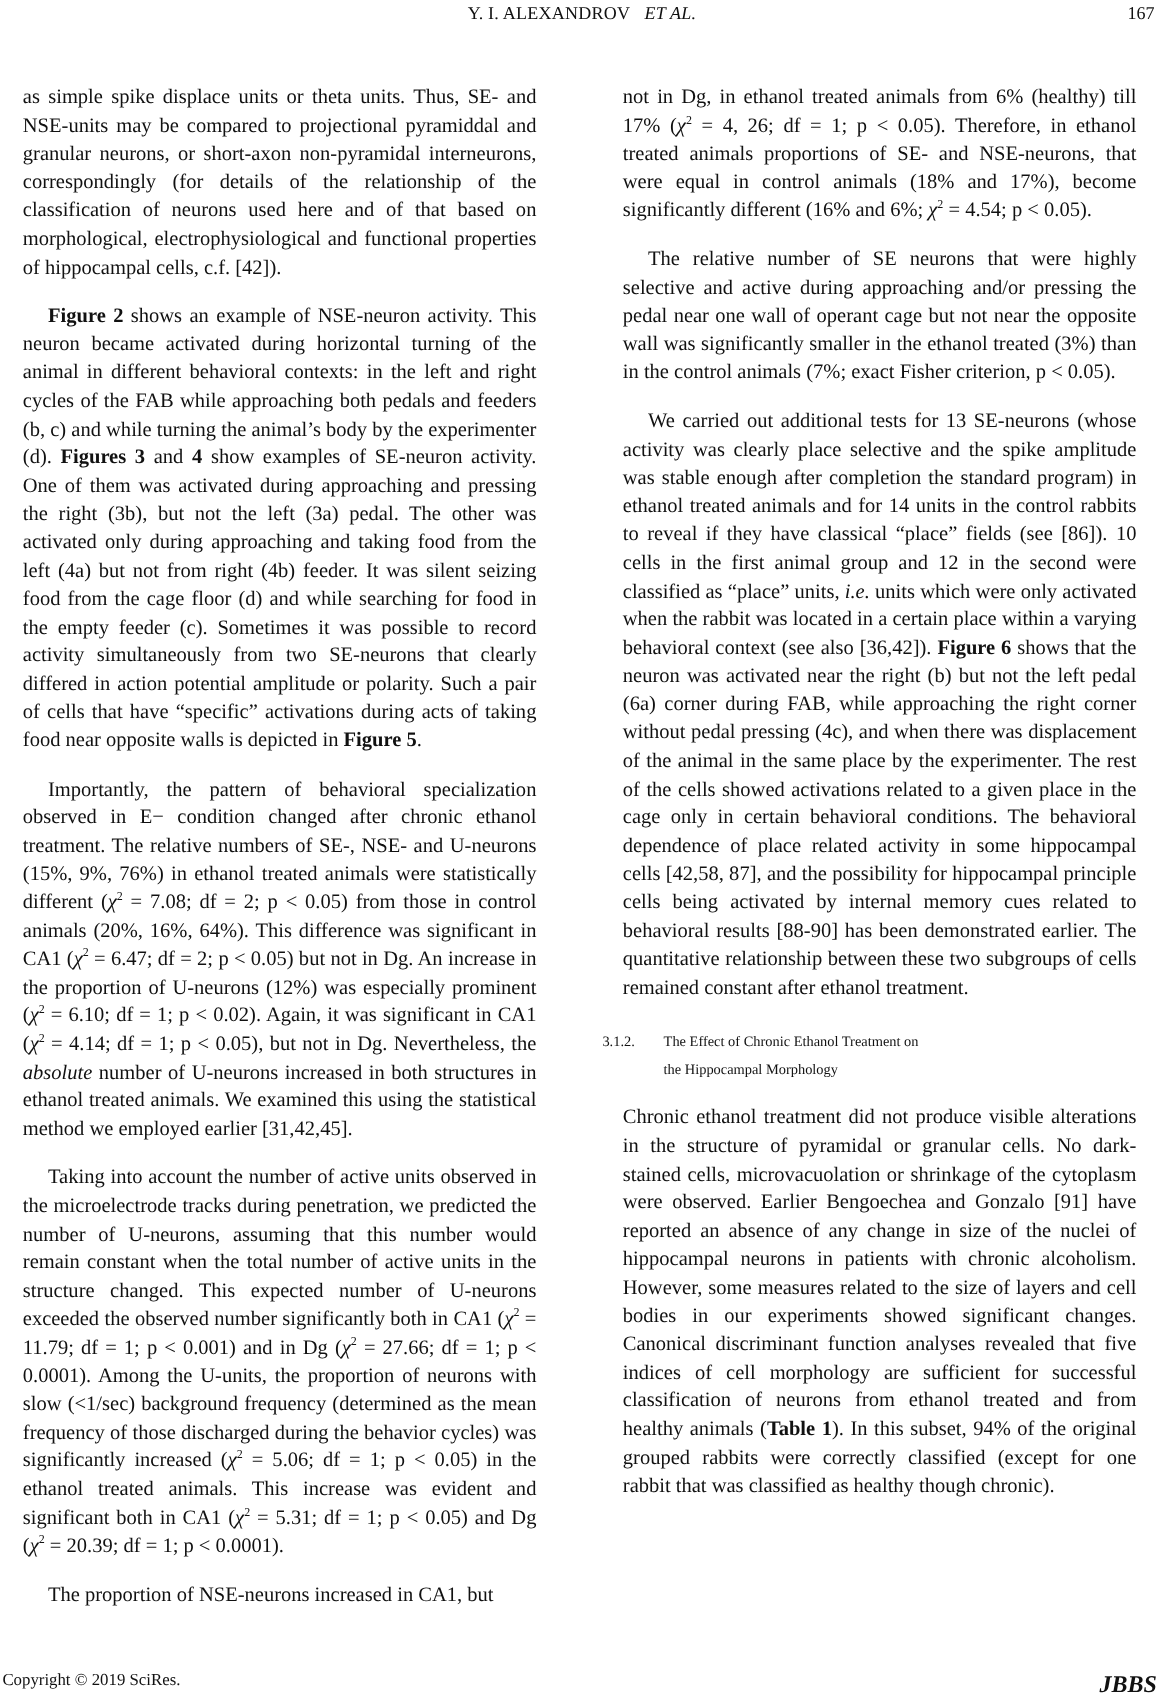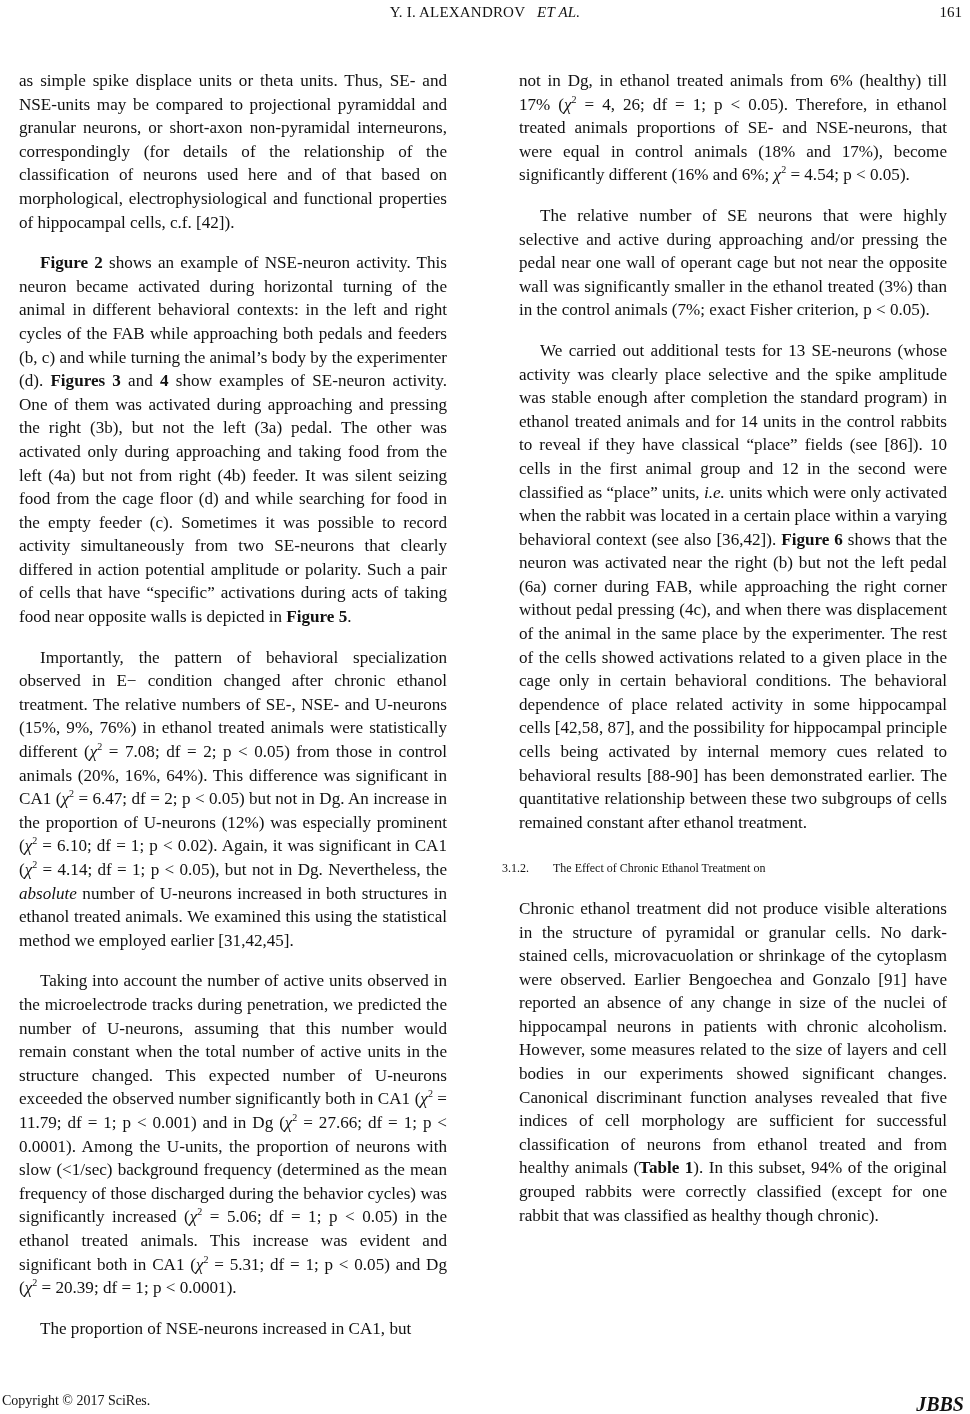--- a/index.html
+++ b/index.html
@@ -46,21 +46,21 @@
     font-size: 14px;
   }
   .footer .copyright { position: absolute; left: 2px; }
   .footer .journal { position: absolute; right: 6px; font-weight: bold; font-style: italic; font-size: 20px; }
 </style>
 </head>
 <body>
 
 <div class="running-header">
   <div class="authors"><span>Y. I. ALEXANDROV</span>&nbsp;&nbsp;&nbsp;<i>ET AL.</i></div>
-  <div class="page-num">161</div>
+  <div class="page-num">167</div>
 </div>
 
 <div class="column col-left">
   <p>as simple spike displace units or theta units. Thus, SE- and NSE-units may be compared to projectional pyramiddal and granular neurons, or short-axon non-pyramidal interneurons, correspondingly (for details of the relationship of the classification of neurons used here and of that based on morphological, electrophysiological and functional properties of hippocampal cells, c.f. [42]).</p>
 
   <p class="indent"><b>Figure 2</b><span> shows an example of NSE-neuron activity. This neuron became activated during horizontal turning of the animal in different behavioral contexts: in the left and right cycles of the FAB while approaching both pedals and feeders (b, c) and while turning the animal’s body by the experimenter (d). </span><b>Figures 3</b><span> and </span><b>4</b><span> show examples of SE-neuron activity. One of them was activated during approaching and pressing the right (3b), but not the left (3a) pedal. The other was activated only during approaching and taking food from the left (4a) but not from right (4b) feeder. It was silent seizing food from the cage floor (d) and while searching for food in the empty feeder (c). Sometimes it was possible to record activity simultaneously from two SE-neurons that clearly differed in action potential amplitude or polarity. Such a pair of cells that have “specific” activations during acts of taking food near opposite walls is depicted in </span><b>Figure 5</b><span>.</span></p>
 
   <p class="indent"><span>Importantly, the pattern of behavioral specialization observed in E− condition changed after chronic ethanol treatment. The relative numbers of SE-, NSE- and U-neurons (15%, 9%, 76%) in ethanol treated animals were statistically different (</span><span class="chi">χ</span><sup>2</sup><span> = 7.08; df = 2; p &lt; 0.05) from those in control animals (20%, 16%, 64%). This difference was significant in CA1 (</span><span class="chi">χ</span><sup>2</sup><span> = 6.47; df = 2; p &lt; 0.05) but not in Dg. An increase in the proportion of U-neurons (12%) was especially prominent (</span><span class="chi">χ</span><sup>2</sup><span> = 6.10; df = 1; p &lt; 0.02). Again, it was significant in CA1 (</span><span class="chi">χ</span><sup>2</sup><span> = 4.14; df = 1; p &lt; 0.05), but not in Dg. Nevertheless, the </span><i>absolute</i><span> number of U-neurons increased in both structures in ethanol treated animals. We examined this using the statistical method we employed earlier [31,42,45].</span></p>
 
   <p class="indent"><span>Taking into account the number of active units observed in the microelectrode tracks during penetration, we predicted the number of U-neurons, assuming that this number would remain constant when the total number of active units in the structure changed. This expected number of U-neurons exceeded the observed number significantly both in CA1 (</span><span class="chi">χ</span><sup>2</sup><span> = 11.79; df = 1; p &lt; 0.001) and in Dg (</span><span class="chi">χ</span><sup>2</sup><span> = 27.66; df = 1; p &lt; 0.0001). Among the U-units, the proportion of neurons with slow (&lt;1/sec) background frequency (determined as the mean frequency of those discharged during the behavior cycles) was significantly increased (</span><span class="chi">χ</span><sup>2</sup><span> = 5.06; df = 1; p &lt; 0.05) in the ethanol treated animals. This increase was evident and significant both in CA1 (</span><span class="chi">χ</span><sup>2</sup><span> = 5.31; df = 1; p &lt; 0.05) and Dg (</span><span class="chi">χ</span><sup>2</sup><span> = 20.39; df = 1; p &lt; 0.0001).</span></p>
@@ -70,22 +70,23 @@
 
 <div class="column col-right">
   <p><span>not in Dg, in ethanol treated animals from 6% (healthy) till 17% (</span><span class="chi">χ</span><sup>2</sup><span> = 4, 26; df = 1; p &lt; 0.05). Therefore, in ethanol treated animals proportions of SE- and NSE-neurons, that were equal in control animals (18% and 17%), become significantly different (16% and 6%; </span><span class="chi">χ</span><sup>2</sup><span> = 4.54; p &lt; 0.05).</span></p>
 
   <p class="indent">The relative number of SE neurons that were highly selective and active during approaching and/or pressing the pedal near one wall of operant cage but not near the opposite wall was significantly smaller in the ethanol treated (3%) than in the control animals (7%; exact Fisher criterion, p &lt; 0.05).</p>
 
   <p class="indent"><span>We carried out additional tests for 13 SE-neurons (whose activity was clearly place selective and the spike amplitude was stable enough after completion the standard program) in ethanol treated animals and for 14 units in the control rabbits to reveal if they have classical “place” fields (see [86]). 10 cells in the first animal group and 12 in the second were classified as “place” units, </span><i>i.e.</i><span> units which were only activated when the rabbit was located in a certain place within a varying behavioral context (see also [36,42]). </span><b>Figure 6</b><span> shows that the neuron was activated near the right (b) but not the left pedal (6a) corner during FAB, while approaching the right corner without pedal pressing (4c), and when there was displacement of the animal in the same place by the experimenter. The rest of the cells showed activations related to a given place in the cage only in certain behavioral conditions. The behavioral dependence of place related activity in some hippocampal cells [42,58, 87], and the possibility for hippocampal principle cells being activated by internal memory cues related to behavioral results [88-90] has been demonstrated earlier. The quantitative relationship between these two subgroups of cells remained constant after ethanol treatment.</span></p>
 
   <div class="section-heading">
     <span class="num">3.1.2.</span><span>The Effect of Chronic Ethanol Treatment on</span>
+    <span class="line2">the Hippocampal Morphology</span>
   </div>
 
   <p><span>Chronic ethanol treatment did not produce visible alterations in the structure of pyramidal or granular cells. No dark-stained cells, microvacuolation or shrinkage of the cytoplasm were observed. Earlier Bengoechea and Gonzalo [91] have reported an absence of any change in size of the nuclei of hippocampal neurons in patients with chronic alcoholism. However, some measures related to the size of layers and cell bodies in our experiments showed significant changes. Canonical discriminant function analyses revealed that five indices of cell morphology are sufficient for successful classification of neurons from ethanol treated and from healthy animals (</span><b>Table 1</b><span>). In this subset, 94% of the original grouped rabbits were correctly classified (except for one rabbit that was classified as healthy though chronic).</span></p>
 
 </div>
 
 <div class="footer">
-  <span class="copyright">Copyright © 2017 SciRes.</span>
+  <span class="copyright">Copyright © 2019 SciRes.</span>
   <span class="journal">JBBS</span>
 </div>
 
 </body></html>

